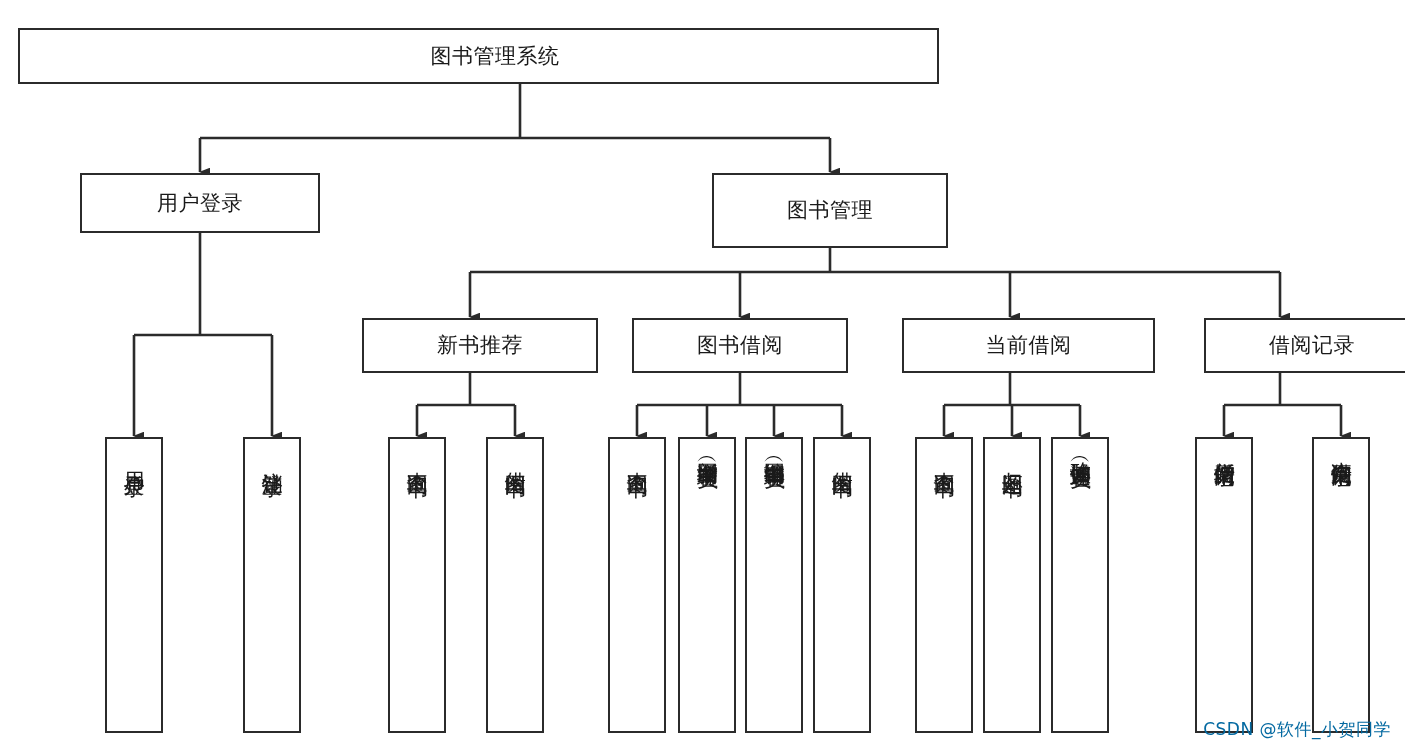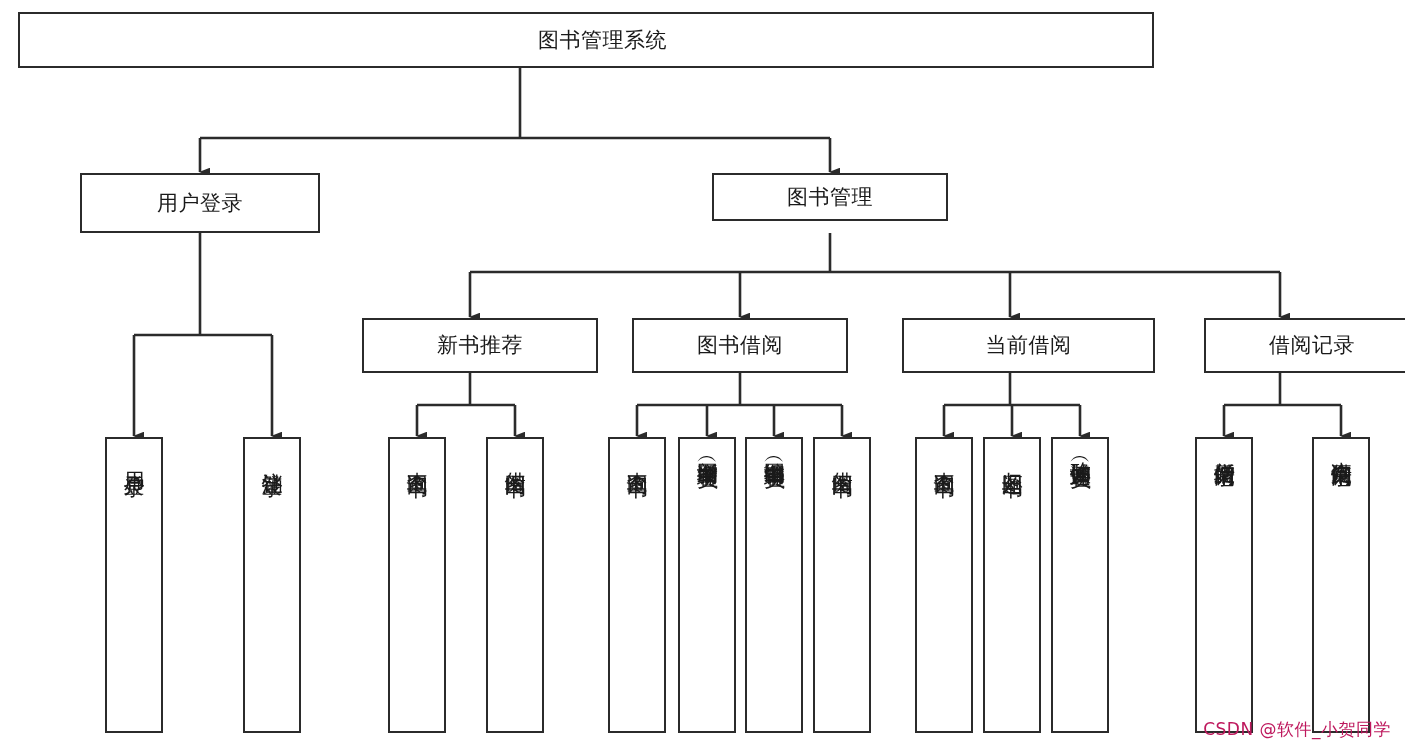--- a/index.html
+++ b/index.html
@@ -60,21 +60,21 @@
   }
   .node.vertical.tall-text .label {
     letter-spacing: 1px;
     line-height: 1.2;
   }
   #watermark {
     position: absolute;
     right: 14px;
     bottom: 6px;
     font-size: 17px;
-    color: #be185d;
+    color: #0369a1;
     letter-spacing: 0.5px;
     z-index: 5;
     white-space: nowrap;
     pointer-events: none;
   }
 </style>
 </head>
 <body>
 
 <div id="canvas">
@@ -116,27 +116,27 @@
         <path d="M 1012 405 L 1012 436" marker-end="url(#arrowhead)"></path>
         <path d="M 1080 405 L 1080 436" marker-end="url(#arrowhead)"></path>
         <path d="M 1280 373 L 1280 405"></path>
         <path d="M 1224 405 L 1341 405"></path>
         <path d="M 1224 405 L 1224 436" marker-end="url(#arrowhead)"></path>
         <path d="M 1341 405 L 1341 436" marker-end="url(#arrowhead)"></path>
       </g>
   </svg>
 
   <div id="node-layer">
-      <div class="node" style="left: 18px; top: 12px; width: 1136px; height: 56px; padding-left: 33px;">
+      <div class="node" style="left: 18px; top: 28px; width: 921px; height: 56px; padding-left: 33px;">
         <span class="label">图书管理系统</span>
       </div>
       <div class="node" style="left: 80px; top: 173px; width: 240px; height: 60px;">
         <span class="label">用户登录</span>
       </div>
-      <div class="node" style="left: 712px; top: 173px; width: 236px; height: 48px;">
+      <div class="node" style="left: 712px; top: 173px; width: 236px; height: 75px;">
         <span class="label">图书管理</span>
       </div>
       <div class="node" style="left: 362px; top: 318px; width: 236px; height: 55px;">
         <span class="label">新书推荐</span>
       </div>
       <div class="node" style="left: 632px; top: 318px; width: 216px; height: 55px;">
         <span class="label">图书借阅</span>
       </div>
       <div class="node" style="left: 902px; top: 318px; width: 253px; height: 55px;">
         <span class="label">当前借阅</span>

